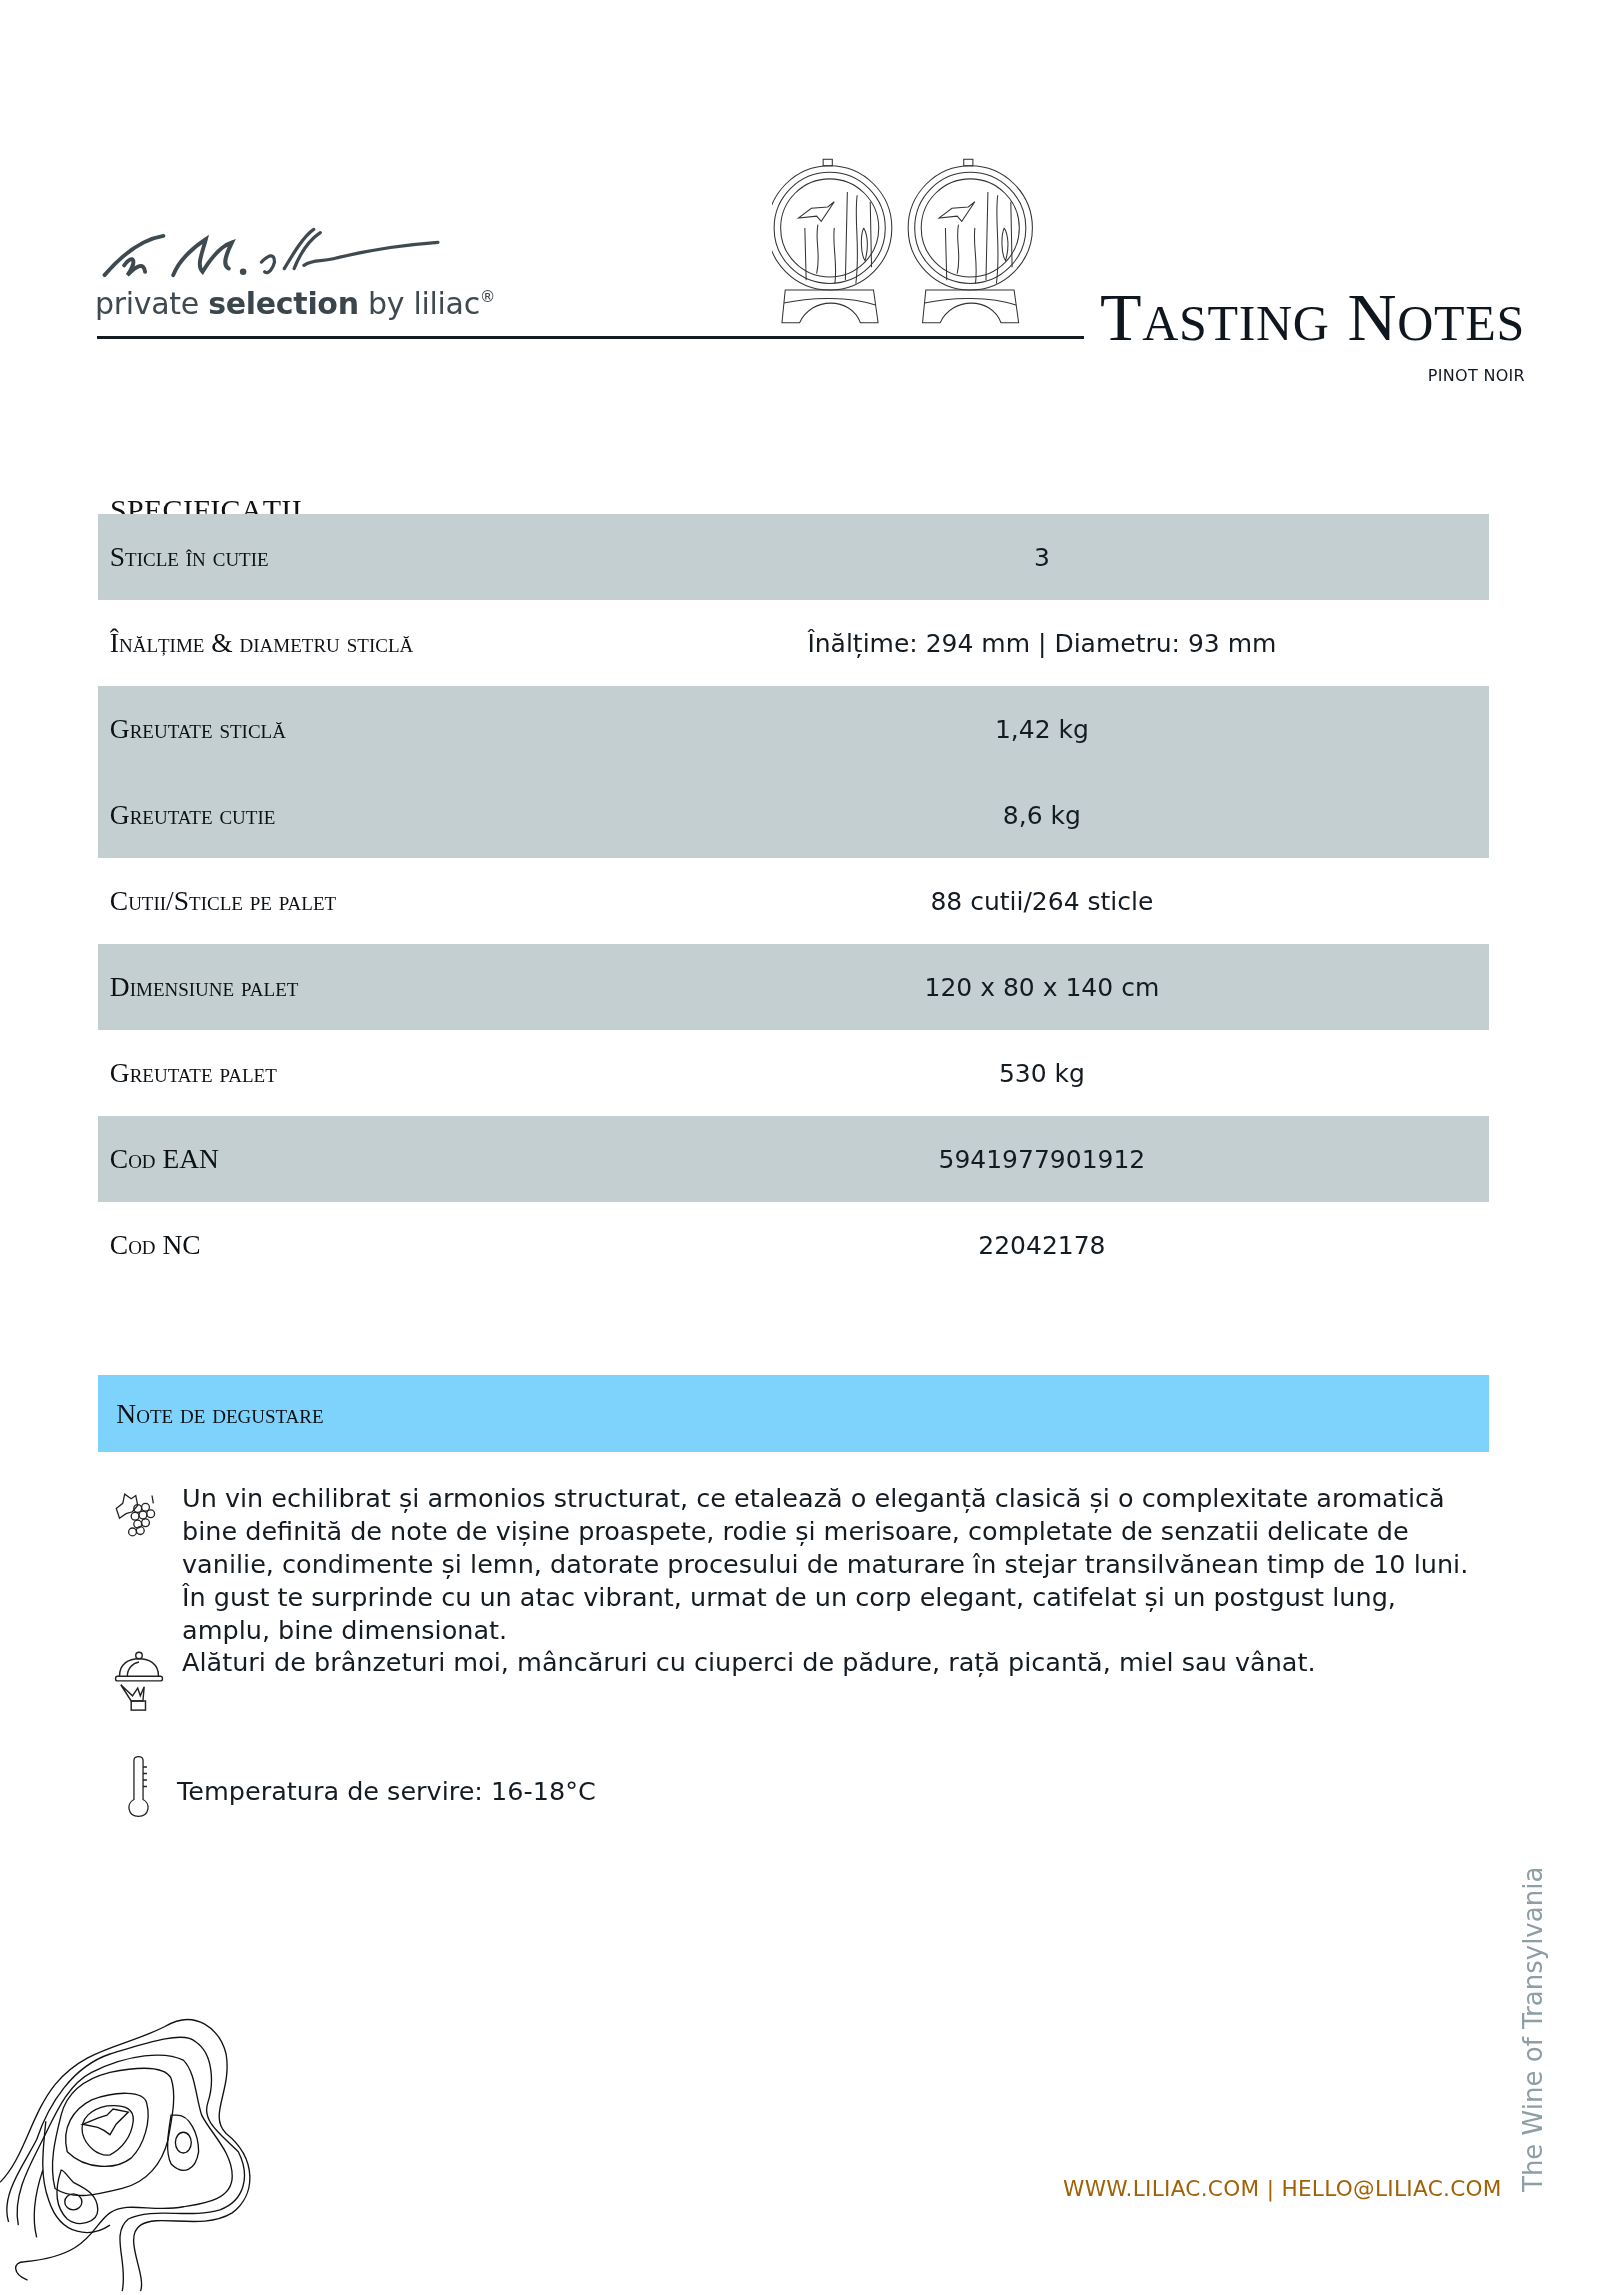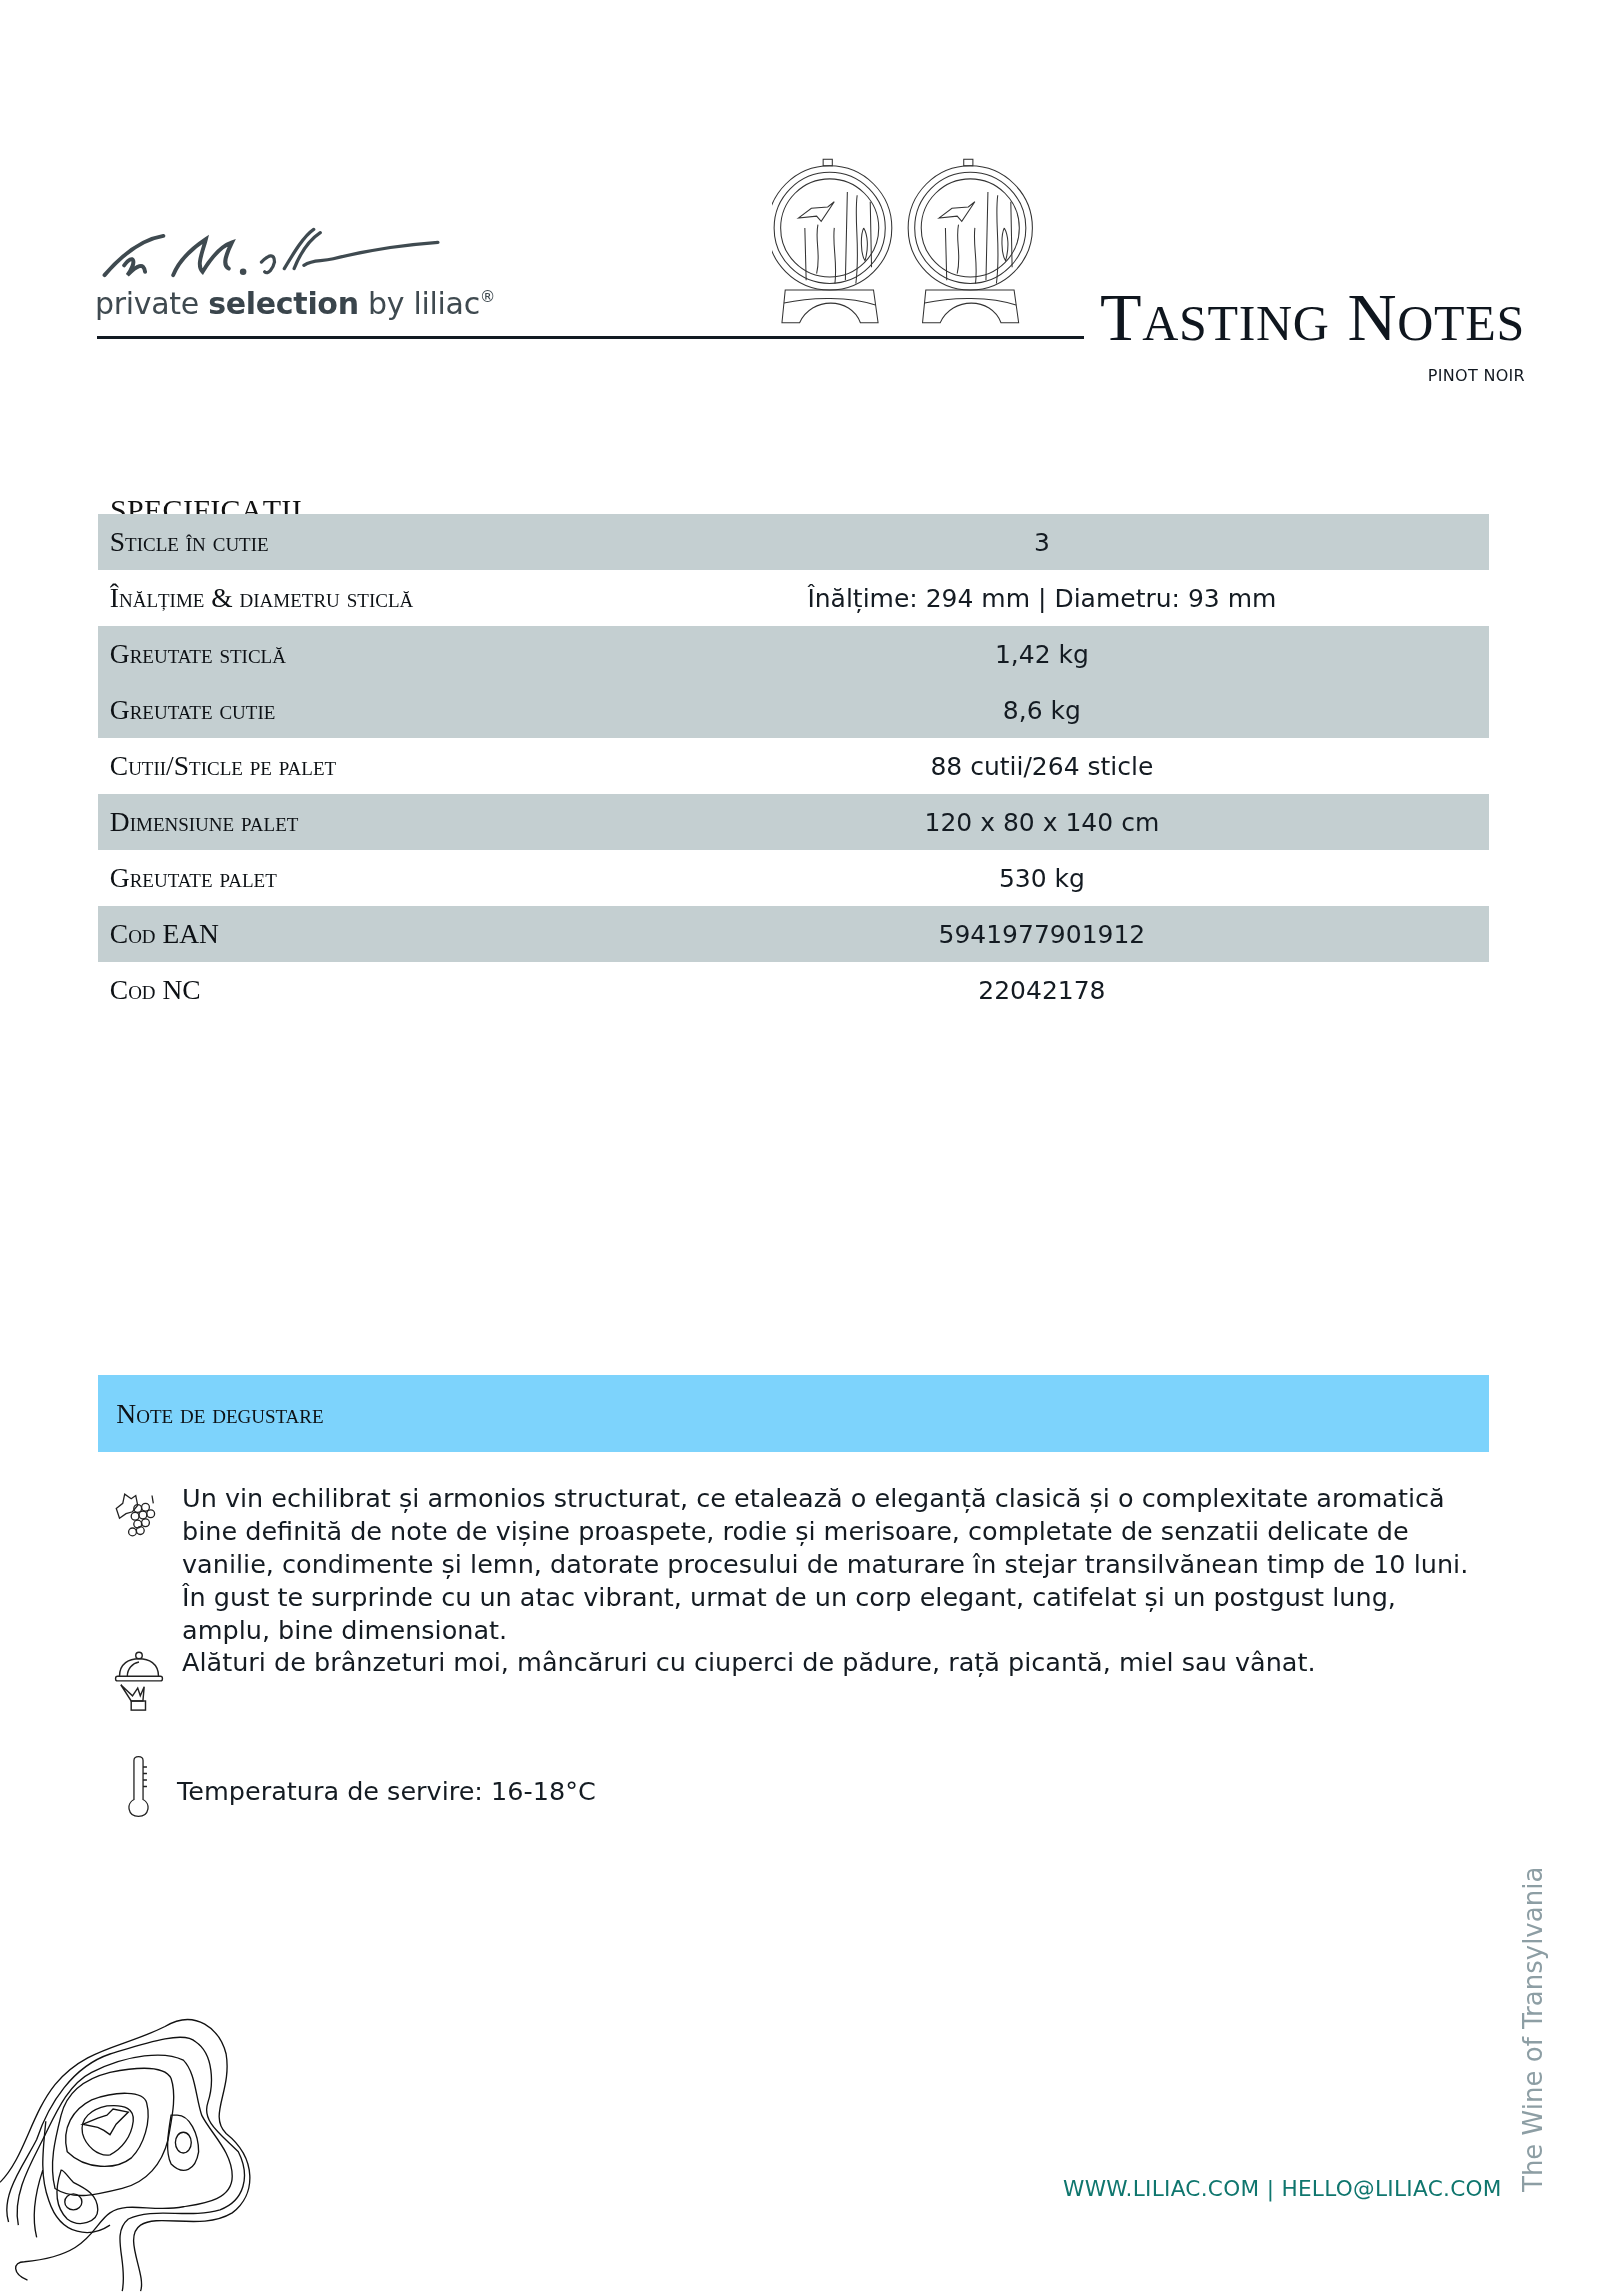--- a/index.html
+++ b/index.html
@@ -17,21 +17,21 @@
   .title { position: absolute; right: 98px; top: 278px; font-family: "Liberation Serif", serif;
            font-size: 68px; color: #0f161e; white-space: nowrap; letter-spacing: 0.7px; }
   .title .sc { font-size: 50px; }
   .subtitle { position: absolute; right: 98px; top: 366px; font-size: 16px; color: #111820;
               font-family: "DejaVu Sans", sans-serif; letter-spacing: 0.3px; }
 
   
   .spec-heading { position: absolute; left: 110px; top: 461px; font-family: "Liberation Serif", serif;
                   font-size: 30px; color: #111; letter-spacing: 0.3px; margin-top: 32px; }
   .spec-table { position: absolute; left: 98px; top: 514px; width: 1391px; }
-  .spec-row { height: 56px; display: flex; align-items: center; }
+  .spec-row { height: 86px; display: flex; align-items: center; }
   .spec-row.shaded { background: #c4cfd1; }
   .spec-label { width: 622px; padding-left: 11.8px; font-family: "Liberation Serif", serif;
                 font-size: 27.5px; color: #0d1115; font-variant: small-caps; white-space: nowrap; }
   .spec-value { flex: 1; text-align: center; padding-right: 137px; font-size: 25px;
                 font-family: "DejaVu Sans", sans-serif; color: #141b22; white-space: nowrap; }
 
   
   .notes-band { position: absolute; left: 98px; top: 1375px; width: 1391px; height: 77px;
                 background: #7dd3fc; display: flex; align-items: center; }
   .notes-band span { padding-left: 18.3px; font-family: "Liberation Serif", serif; font-size: 27.5px;
@@ -43,21 +43,21 @@
   .note-temp { left: 177px; top: 1775px; }
   .icon { position: absolute; }
   .grape-icon { left: 113px; top: 1489px; width: 52px; height: 52px; }
   .cloche-icon { left: 113px; top: 1649px; width: 52px; height: 65px; }
   .thermo-icon { left: 122px; top: 1754px; width: 33px; height: 65px; }
 
   
   .side-text { position: absolute; left: 1518px; top: 2192px; transform-origin: left top;
                transform: rotate(-90deg); font-size: 26px; color: #8d9ea4; white-space: nowrap;
                font-family: "DejaVu Sans", sans-serif; }
-  .contact { position: absolute; left: 1063px; top: 2176px; font-size: 21.6px; color: #0f766e;
+  .contact { position: absolute; left: 1063px; top: 2176px; font-size: 21.6px; color: #a16207;
              font-family: "DejaVu Sans", sans-serif; letter-spacing: 0.3px; white-space: nowrap; }
   .contour { position: absolute; left: 0; top: 1989px; width: 275px; height: 306px; }
 </style>
 </head>
 <body>
 
 <svg class="signature" viewBox="0 0 540 90">
   <path d="M10 75 C40 40 70 20 100 15 M40 60 C55 40 60 55 45 75 C60 60 70 55 72 70" fill="none" stroke="#3f4a50" stroke-width="6" stroke-linecap="round"></path>
   <path d="M115 75 C125 50 150 30 165 20 C160 40 150 60 160 70 C175 45 190 30 205 25 C195 45 190 60 200 65" fill="none" stroke="#3f4a50" stroke-width="6" stroke-linecap="round"></path>
   <circle cx="222" cy="70" r="5" fill="#3f4a50"></circle>

